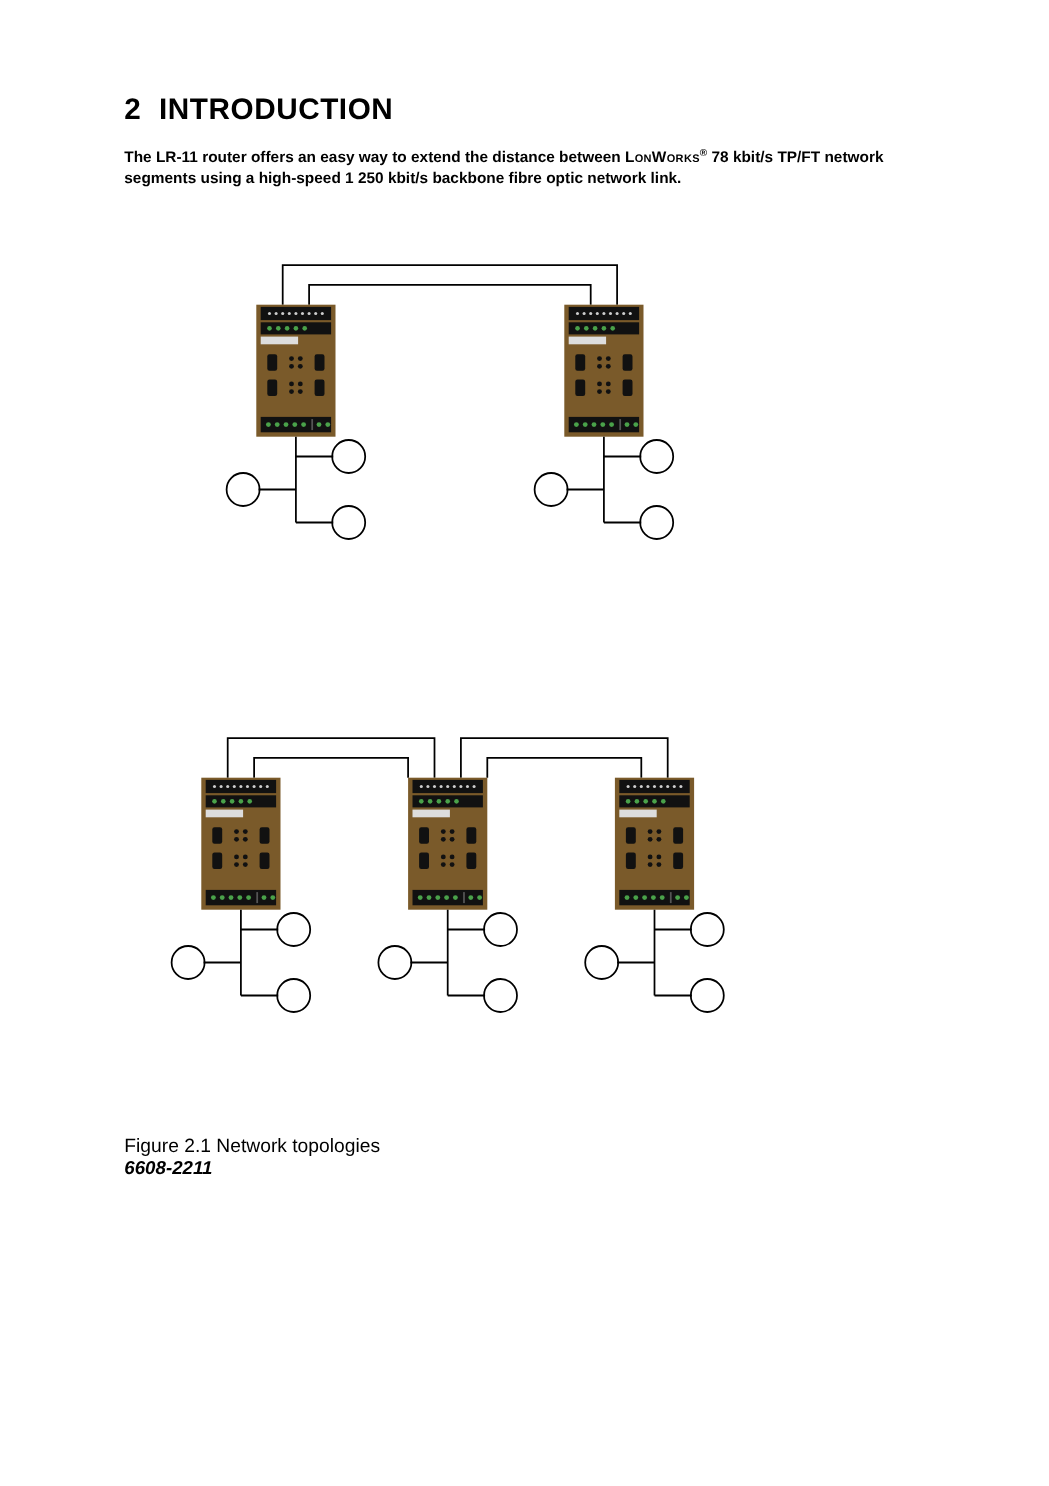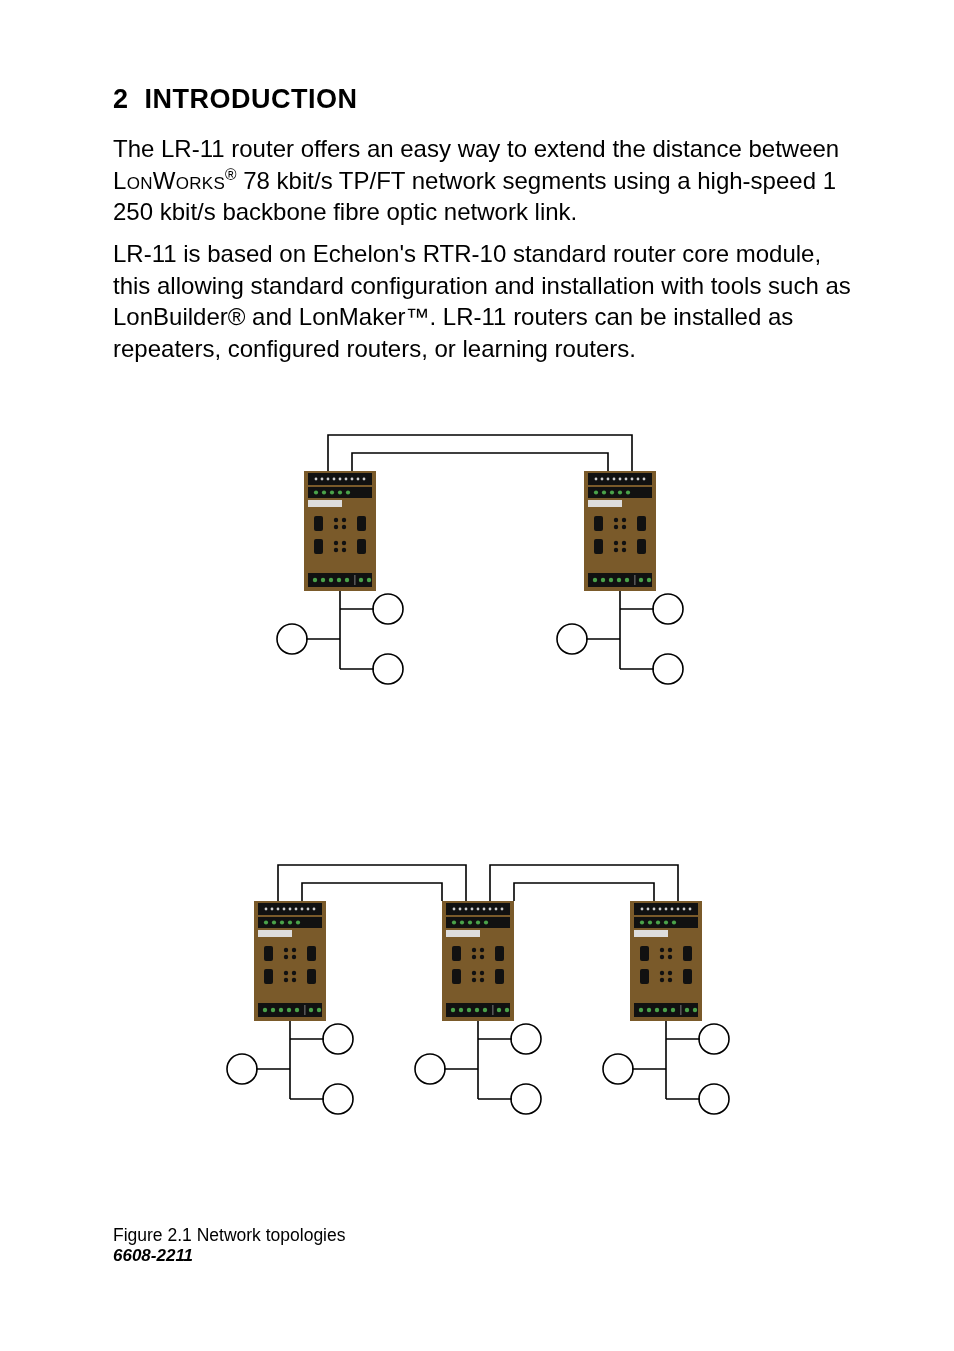--- a/index.html
+++ b/index.html
@@ -16,34 +16,35 @@
     width: 954px;
   }
   h2.section-title {
     font-family: Arial, Helvetica, sans-serif;
     font-weight: bold;
     font-size: 27px;
     letter-spacing: 0.5px;
     margin: 0 0 18px 0;
   }
   p.para {
-    font-size: 24px;
+    font-size: 14px;
     line-height: 1.32;
     margin: 0 0 10px 0;
+    font-weight: bold;
   }
   .smallcaps {
     font-variant: small-caps;
     letter-spacing: 0.3px;
   }
   sup { font-size: 0.65em; }
   .figure-block {
     margin-top: 46px;
     display: flex;
     flex-direction: column;
-    align-items: center;
+    align-items: flex-start;
   }
   .fig-caption {
     font-size: 17.5px;
     margin-top: 34px;
     align-self: flex-start;
     margin-left: 0;
   }
   .docnum {
     font-size: 17px;
     font-weight: bold;
@@ -58,21 +59,20 @@
 <div class="page">
 
   <h2 class="section-title">
     <span>2</span>&nbsp;&nbsp;<span>INTRODUCTION</span>
   </h2>
 
   <p class="para">
     <span>The LR-11 router offers an easy way to extend the distance between </span><span class="smallcaps">LonWorks</span><sup>®</sup><span> 78 kbit/s TP/FT network segments using a high-speed 1 250 kbit/s backbone fibre optic network link.</span>
   </p>
 
-  <p class="para">LR-11 is based on Echelon's RTR-10 standard router core module, this allowing standard configuration and installation with tools such as LonBuilder® and LonMaker™. LR-11 routers can be installed as repeaters, configured routers, or learning routers.</p>
 
 
   <div class="figure-block">
 
     <svg width="600" height="780" viewBox="0 0 600 780">
       <defs>
 
         <g id="router">
           <rect x="0" y="0" width="72" height="120" fill="#7a5a2a"></rect>
 

